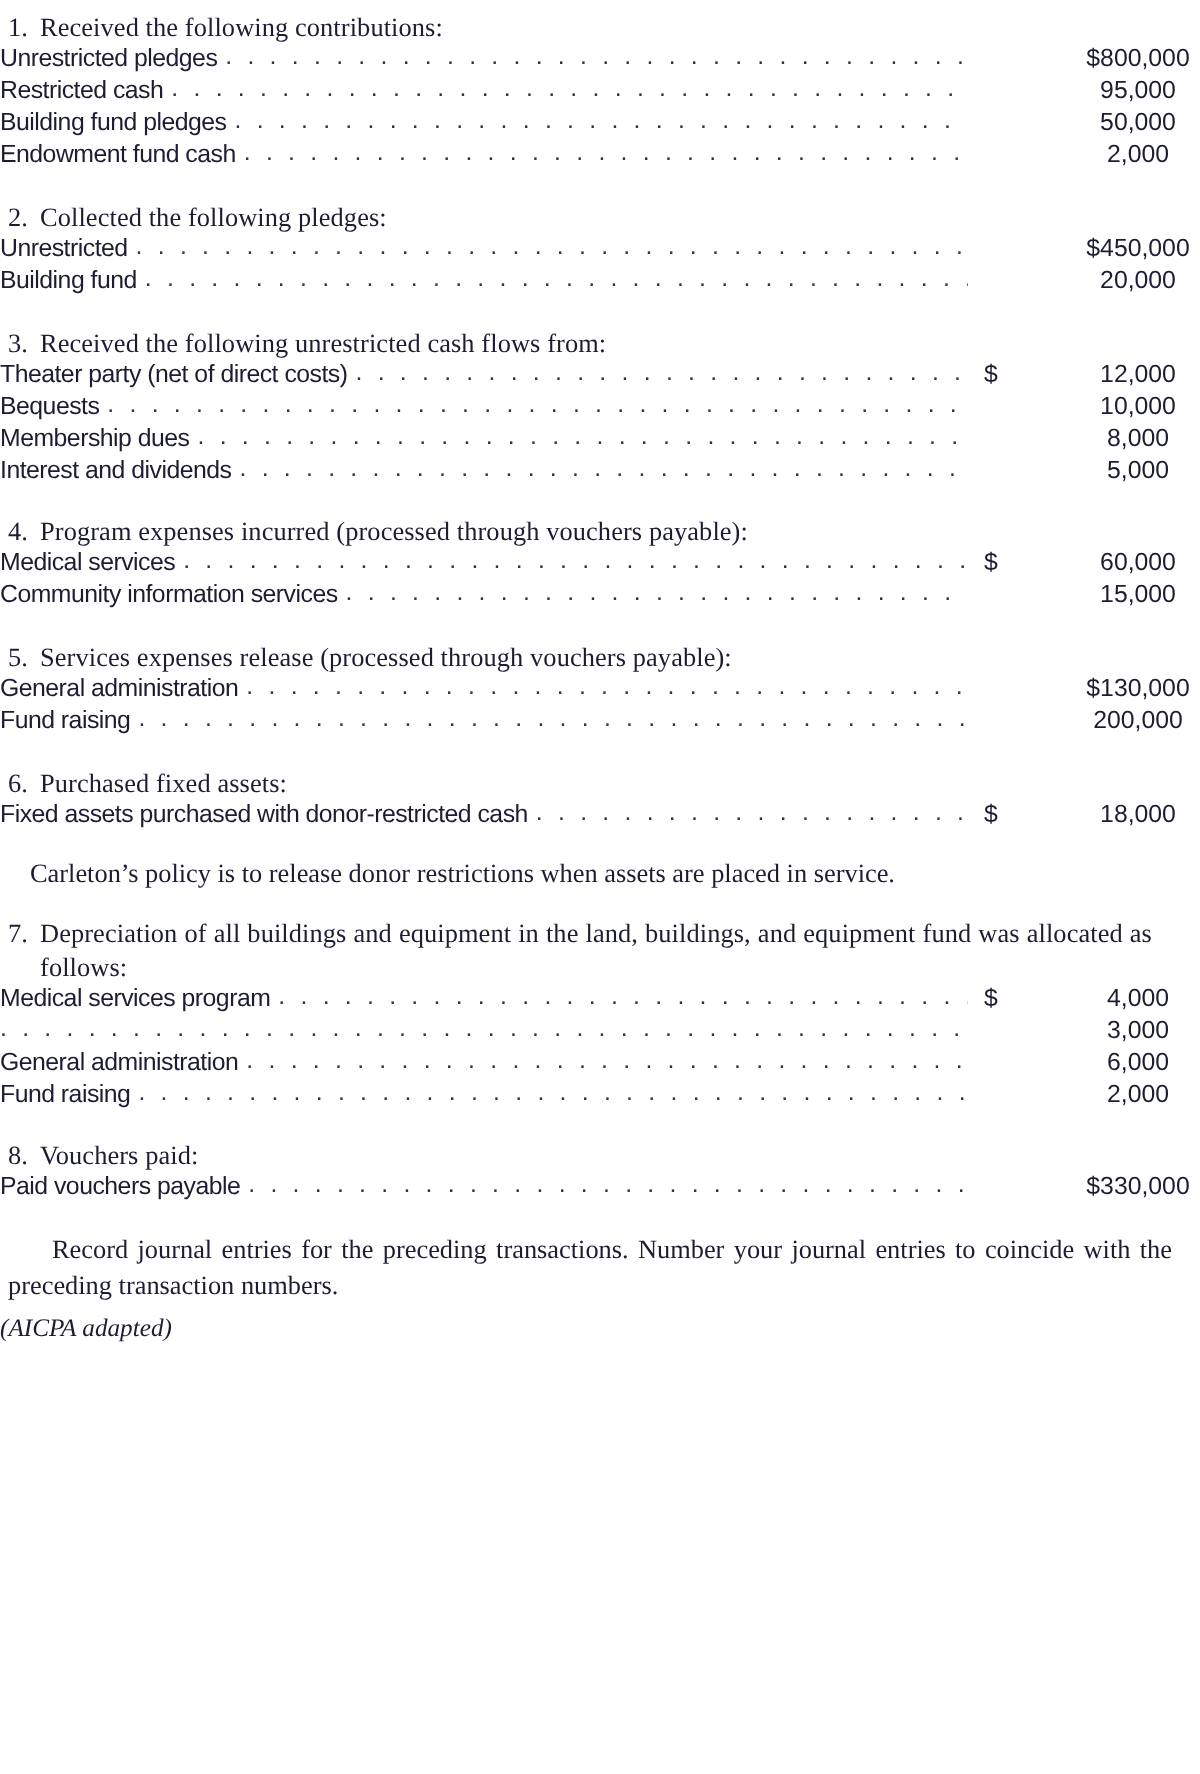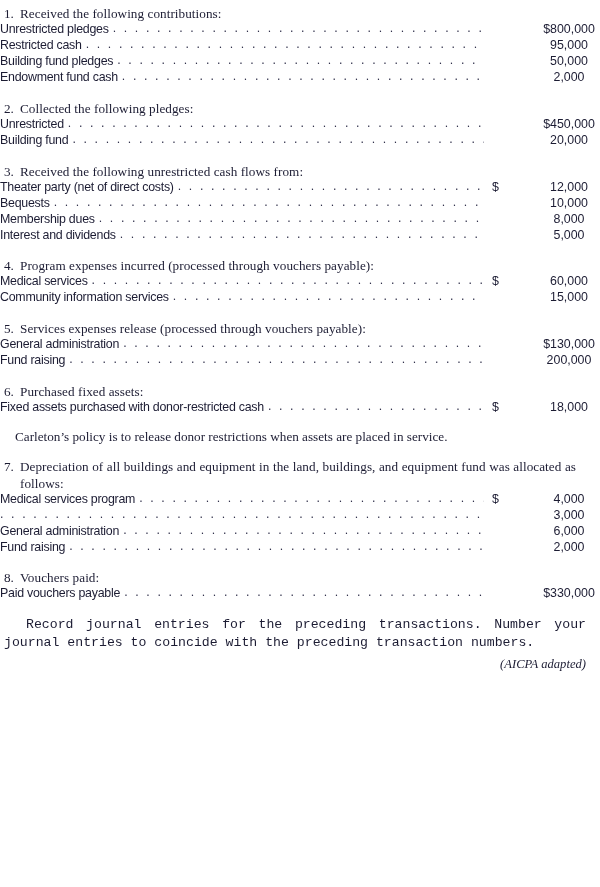--- a/index.html
+++ b/index.html
@@ -98,36 +98,35 @@
     font-size: 13.2px;
     line-height: 17px;
     padding-left: 15px;
     padding-right: 14px;
     text-align: left;
     margin: 0;
   }
 
   
   .closing {
-    font-family: Liberation Mono, monospace;
+    font-family: Liberation Serif, serif;
     font-size: 13.2px;
     line-height: 17.5px;
     text-align: justify;
     text-align-last: left;
     text-indent: 22px;
     padding-left: 4px;
     padding-right: 14px;
     margin: 0;
     hyphens: manual;
   }
   .credit {
     font-family: "Liberation Serif", serif;
     font-style: italic;
     font-size: 12.6px;
-    text-align: right;
     padding-right: 14px;
     margin-top: 6px;
   }
   .block { margin-bottom: 0; }
 </style>
 </head>
 <body>
 
 <div id="page">
   <div id="content">

